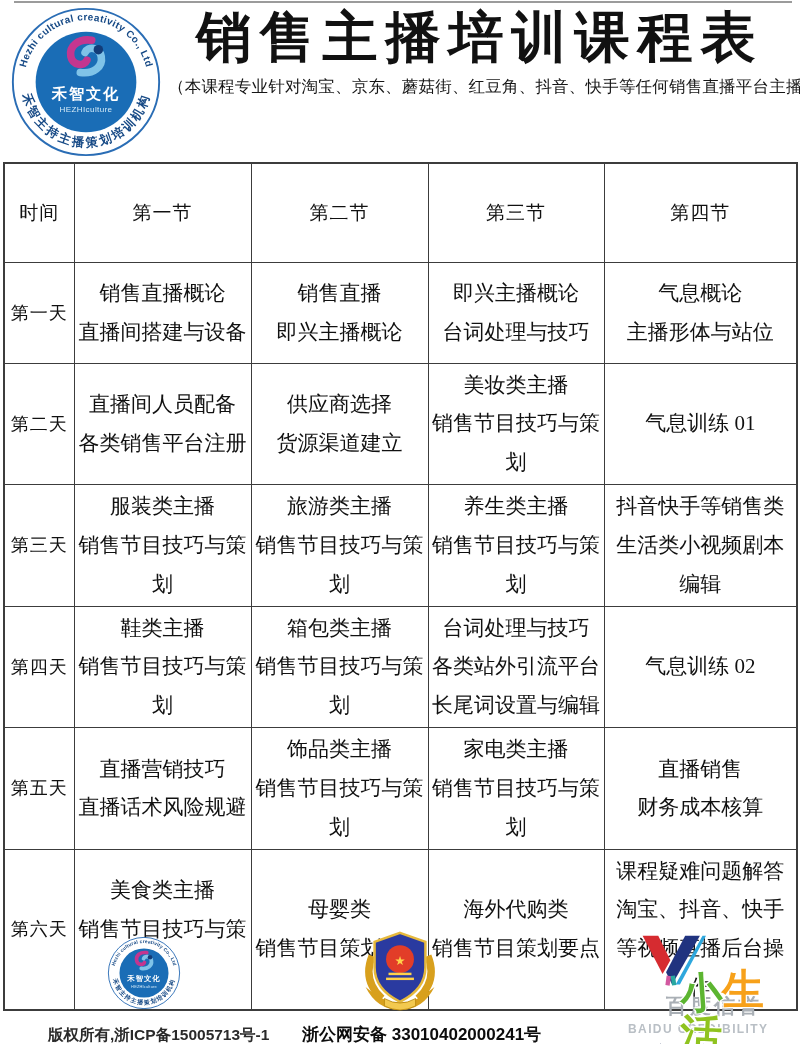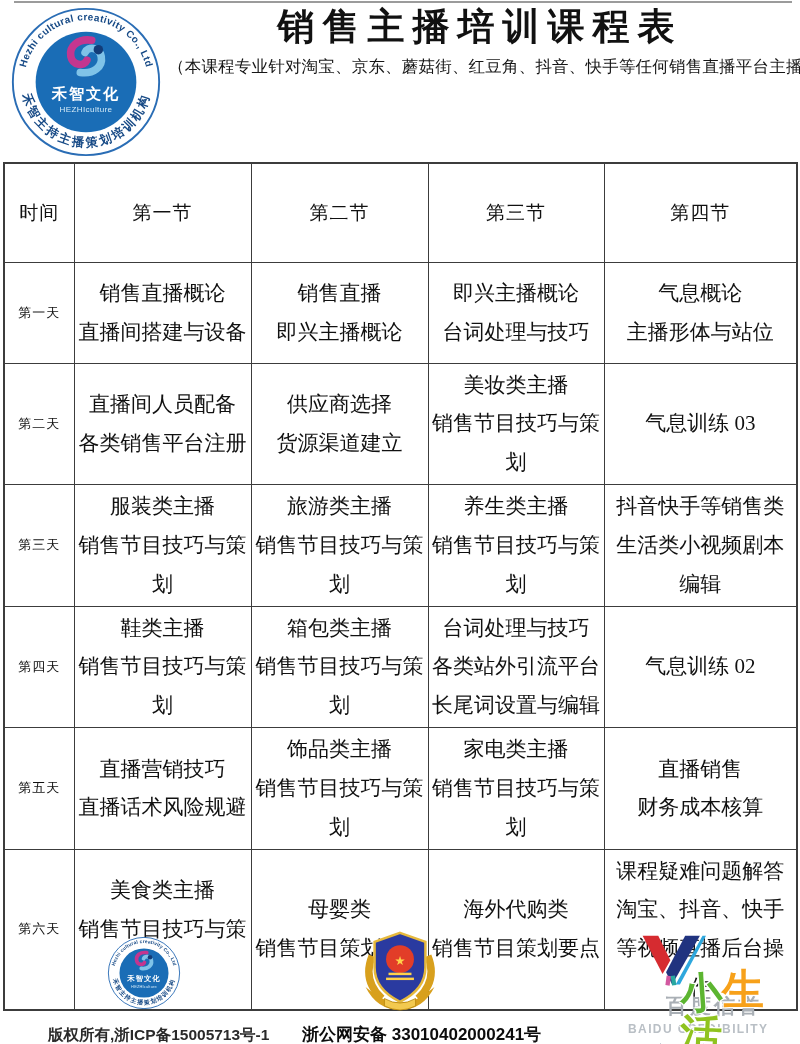--- a/index.html
+++ b/index.html
@@ -7,41 +7,41 @@
   .page {
     position:relative; width:800px; height:1044px; background:#fff;
     overflow:hidden; font-family:"Liberation Serif","DejaVu Serif",serif; color:#111;
   }
   .scan-line { position:absolute; top:1px; left:14px; right:8px; height:2px; background:#9b9b9b; }
 
   
   .logo-top { position:absolute; left:10px; top:6px; width:152px; height:152px; }
   .logo-bottom { width:74px; height:74px; }
   .title-block { position:absolute; left:168px; top:6px; width:624px; text-align:center; }
-  .page-title { font-size:37px; font-weight:700; letter-spacing:8px; line-height:1.15; white-space:nowrap; }
+  .page-title { font-size:55px; font-weight:700; letter-spacing:8px; line-height:1.15; white-space:nowrap; }
   .page-subtitle { margin-top:7px; font-size:16.5px; letter-spacing:0.2px; white-space:nowrap; color:#161616; }
 
   
   .arc-en { font-family:"Liberation Sans",sans-serif; font-size:10.5px; font-weight:700; fill:#174a86; letter-spacing:0.4px; }
   .arc-cn { font-size:13px; font-weight:700; fill:#174a86; letter-spacing:2.5px; }
   .logo-cn-text { font-size:16px; font-weight:700; fill:#ffffff; letter-spacing:2px; }
   .logo-en-text { font-family:"Liberation Sans",sans-serif; font-size:8.5px; fill:#d7ecf8; letter-spacing:0.4px; }
 
   
   .course-table {
     position:absolute; left:3px; top:162px; width:793px;
     border-collapse:collapse; table-layout:fixed; border:2px solid #3c3c3c;padding-left:37px;
   }
   .course-table th, .course-table td {
     border:1px solid #3c3c3c; text-align:center; vertical-align:middle;
     font-weight:400; padding:2px;
   }
   .course-table thead tr { height:99px; }
   .course-table thead th { font-size:19px; letter-spacing:1px; }
-  .course-table tbody th { font-size:13px; letter-spacing:1px; }
+  .course-table tbody th { font-size:18px; letter-spacing:1px; }
   .course-table tbody tr:nth-child(1){ height:101px; }
   .course-table tbody tr:nth-child(2){ height:97px;margin-top:14px; }
   .course-table tbody tr:nth-child(3){ height:95px; }
   .course-table tbody tr:nth-child(4){ height:108px; }
   .course-table tbody tr:nth-child(5){ height:101px; }
   .course-table tbody tr:nth-child(6){ height:98px; }
   .cell { font-size:21px; line-height:1.85; white-space:pre-line; }
 
   
   .footer-left { position:absolute; left:48px; top:936px; width:192px; text-align:center; }
@@ -124,21 +124,21 @@
 主播形体与站位</td>
       </tr>
       <tr>
         <th>第二天</th>
         <td class="cell">直播间人员配备
 各类销售平台注册</td>
         <td class="cell">供应商选择
 货源渠道建立</td>
         <td class="cell">美妆类主播
 销售节目技巧与策划</td>
-        <td class="cell">气息训练 03</td>
+        <td class="cell">气息训练 01</td>
       </tr>
       <tr>
         <th>第三天</th>
         <td class="cell">服装类主播
 销售节目技巧与策划</td>
         <td class="cell">旅游类主播
 销售节目技巧与策划</td>
         <td class="cell">养生类主播
 销售节目技巧与策划</td>
         <td class="cell">抖音快手等销售类

